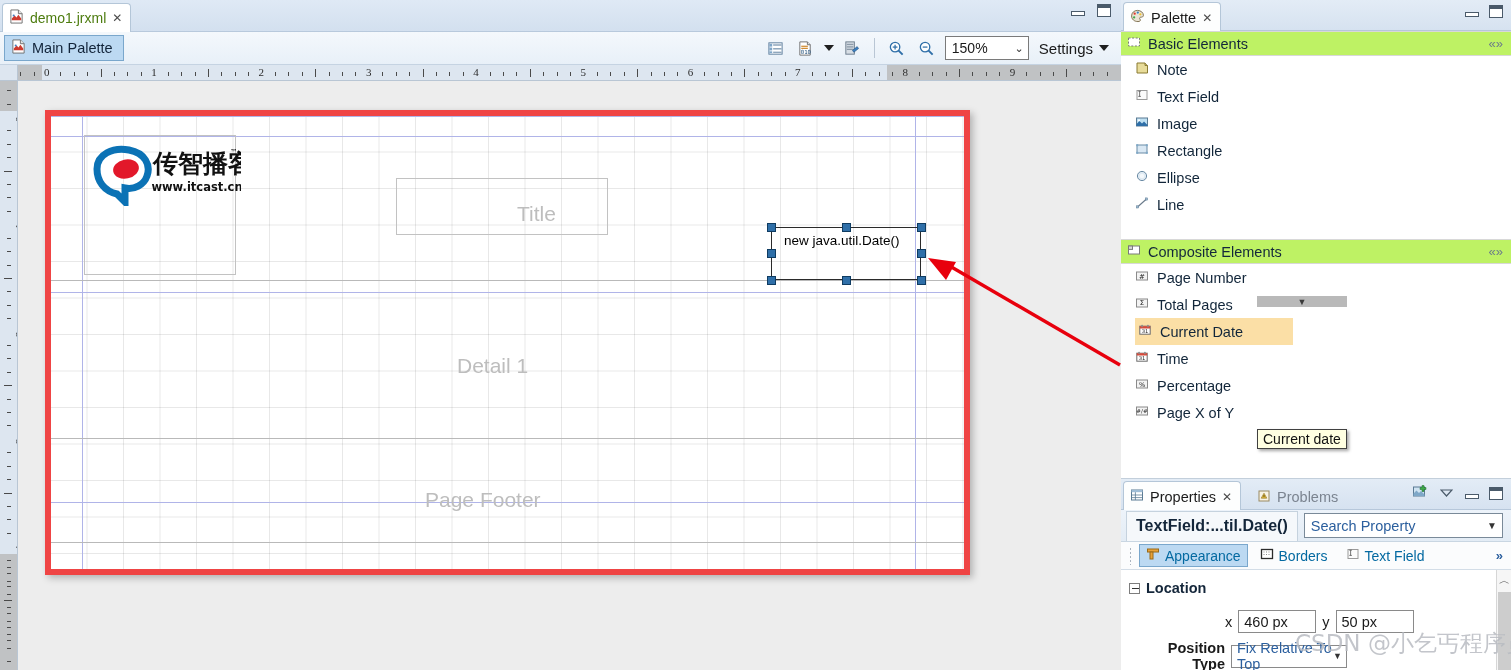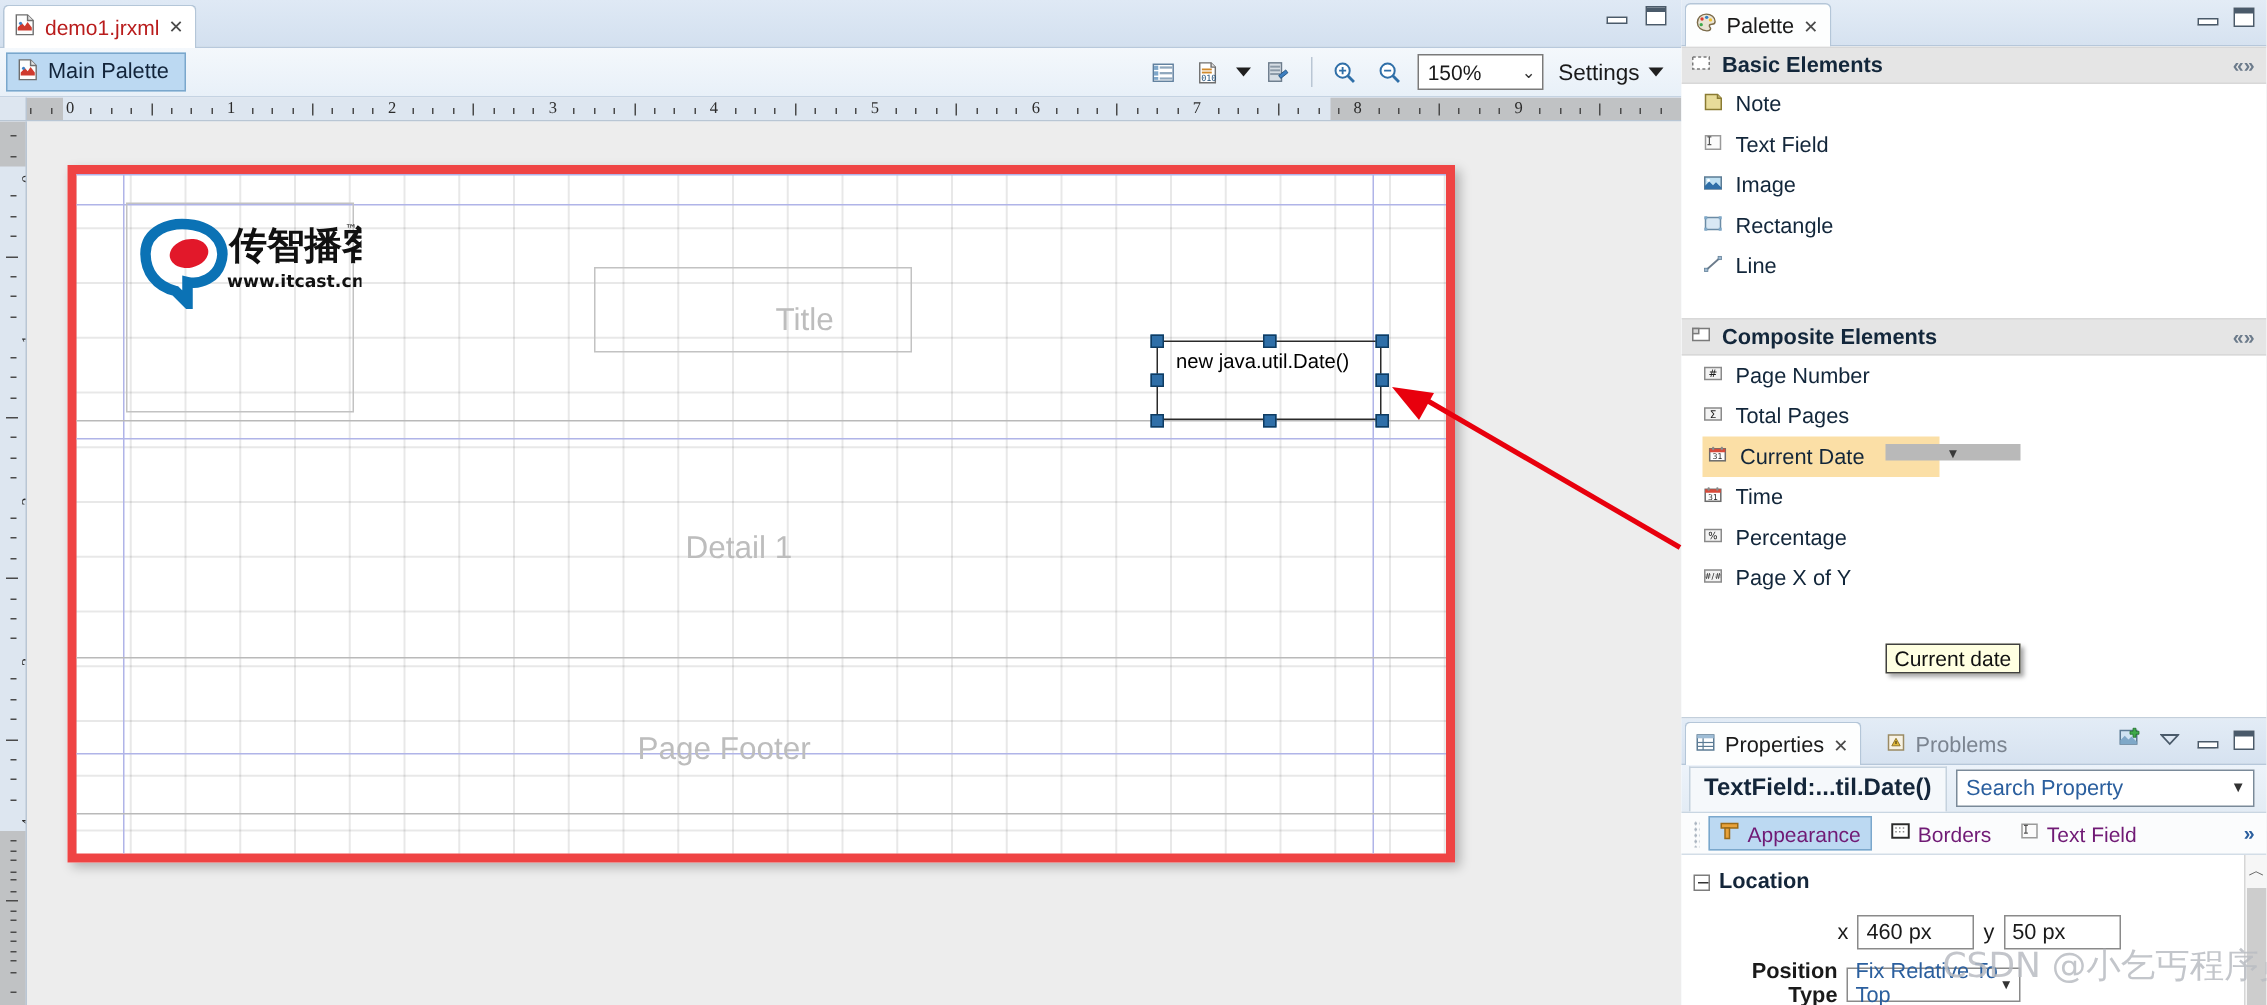--- a/index.html
+++ b/index.html
@@ -26,21 +26,21 @@
   }
   .ed-tab {
     position: absolute; left: 2px; top: 3px; height: 29px;
     background: #ffffff;
     border: 1px solid #b4c6d8; border-bottom: none;
     border-radius: 4px 4px 0 0;
     padding: 0 8px 0 6px;
     display: flex; align-items: center; gap: 6px;
     font-size: 14px;
   }
-  .ed-tab .lbl { color: #b91c1c; }
+  .ed-tab .lbl { color: #4d7c0f; }
   .tab-close { color:#4b4b4b; font-size:12px; cursor:pointer; }
 
   .win-btns { position:absolute; right:10px; top:4px; display:flex; gap:14px; align-items:center;}
   .win-min { width:12px; height:10px; border:1.5px solid #4a5a6a; border-top:none; border-left:none; border-right:none;
              position:relative; }
   .win-min::after{content:"";position:absolute;left:0;bottom:-1px;width:12px;height:3px;border:1px solid #4a5a6a;background:#fff;}
   .win-max { width:14px; height:13px; border:1.5px solid #4a5a6a; background:#fff; position:relative;}
   .win-max::after{content:"";position:absolute;left:0;top:0;width:100%;height:3px;background:#4a5a6a;}
 
   
@@ -129,22 +129,22 @@
   .view-tab{
     position:absolute; left:2px; top:2px; height:30px; background:#fdfefe;
     border:1px solid #b4c6d8; border-bottom:none; border-radius:4px 4px 0 0;
     display:flex;align-items:center;gap:6px;padding:0 8px 0 6px; font-size:14.5px;
   }
   .view-tab.inactive{background:transparent;border:none;color:#7b8490;}
   .view-tools{position:absolute;right:8px;top:5px;display:flex;align-items:center;gap:12px;}
 
   .palette-body{position:relative; height:448px; background:#ffffff; border-bottom:1px solid #c3cfdb; overflow:hidden;}
   .grp-header{
-    height:25px; background:#e5e5e5; border-top:1px solid #d8d8d8; border-bottom:1px solid #d8d8d8;
-    display:flex; align-items:center; gap:7px; padding-left:6px; font-size:14.5px; font-weight:bold; color:#13273b;
+    height:25px; background:#bef264; border-top:1px solid #d8d8d8; border-bottom:1px solid #d8d8d8;
+    display:flex; align-items:center; gap:7px; padding-left:6px; font-size:14.5px; font-weight:normal; color:#13273b;
   }
   .grp-header .collapse{margin-left:auto; margin-right:8px; color:#6c7b8b; font-size:13px;}
   .pal-item{height:27px; display:flex;align-items:center;gap:8px;padding-left:14px;font-size:14.5px;color:#12263a;cursor:pointer;}
   .pal-item.sel{background:#fbdfa6; width:158px; margin-left:14px; padding-left:3px;}
   .pal-scroll{position:absolute; left:136px; width:90px; height:11px; background:#b9b9b9; display:flex;align-items:center;justify-content:center;}
   .tooltip{
     position:absolute; background:#ffffe1; border:1px solid #404040; font-size:14px; padding:1px 5px;
     box-shadow:2px 2px 3px rgba(0,0,0,0.35); color:#111;
   }
 
@@ -157,21 +157,21 @@
     height:30px; background:#f5f8fb; border:1px solid #c5d2de; border-bottom:none;
     display:flex;align-items:center; padding:0 9px; font-size:16px; font-weight:bold; color:#14263a;
     margin-left:5px;
   }
   .search-prop{
     margin-left:6px; flex:1; margin-right:8px; height:25px; background:#fff; border:1px solid #7a8a99;
     display:flex;align-items:center;justify-content:space-between;padding:0 5px 0 6px; font-size:14.5px; color:#2b5f9e;
   }
   .prop-tabs{height:28px; display:flex;align-items:center;gap:6px; padding-left:8px;
              background:#fbfcfd; border-bottom:1px solid #d3dde7;}
-  .prop-tab{display:flex;align-items:center;gap:5px;font-size:14px;padding:2px 6px;cursor:pointer;color:#701a75;}
+  .prop-tab{display:flex;align-items:center;gap:5px;font-size:14px;padding:2px 6px;cursor:pointer;color:#0369a1;}
   .prop-tab.active{background:#bcd9f2; border:1px solid #7aa7cc;}
   .prop-more{margin-left:auto;margin-right:8px;color:#2b5f9e;font-weight:bold;}
   .grip{width:4px;height:18px;
         background-image:radial-gradient(#aab4c0 40%, transparent 41%);
         background-size:3px 4px;}
 
   .loc-section{padding:10px 0 0 8px;}
   .loc-head{display:flex;align-items:center;gap:6px;font-size:14.5px;font-weight:bold;color:#14263a;}
   .minus-box{width:11px;height:11px;border:1px solid #7d7d7d;background:#fff;position:relative;}
   .minus-box::after{content:"";position:absolute;left:2px;top:4px;width:7px;height:1px;background:#333;}
@@ -550,20 +550,29 @@
             <rect x="2" y="3" width="10" height="8" fill="#d9e8f4" stroke="#6b8ba5"></rect>
             <rect x="1.2" y="2.2" width="2" height="2" fill="#7fa8c8"></rect>
             <rect x="10.8" y="2.2" width="2" height="2" fill="#7fa8c8"></rect>
             <rect x="1.2" y="9.8" width="2" height="2" fill="#7fa8c8"></rect>
             <rect x="10.8" y="9.8" width="2" height="2" fill="#7fa8c8"></rect>
           </svg>
         </span>
         <span>Rectangle</span>
       </div>
 
+      <div class="pal-item">
+        <span class="ic">
+          <svg width="14" height="14" viewBox="0 0 14 14">
+            <circle cx="7" cy="7" r="4.6" fill="#dfeaf3" stroke="#6b8ba5"></circle>
+            <circle cx="7" cy="7" r="2.2" fill="#f4f8fb"></circle>
+          </svg>
+        </span>
+        <span>Ellipse</span>
+      </div>
 
       <div class="pal-item">
         <span class="ic">
           <svg width="14" height="14" viewBox="0 0 14 14">
             <line x1="2.5" y1="11" x2="11.5" y2="3" stroke="#6b7b8b" stroke-width="1.2"></line>
             <rect x="1.4" y="9.8" width="2.2" height="2.2" fill="#9fb9d0" stroke="#5b7b94" stroke-width=".5"></rect>
             <rect x="10.4" y="1.9" width="2.2" height="2.2" fill="#9fb9d0" stroke="#5b7b94" stroke-width=".5"></rect>
           </svg>
         </span>
         <span>Line</span>

